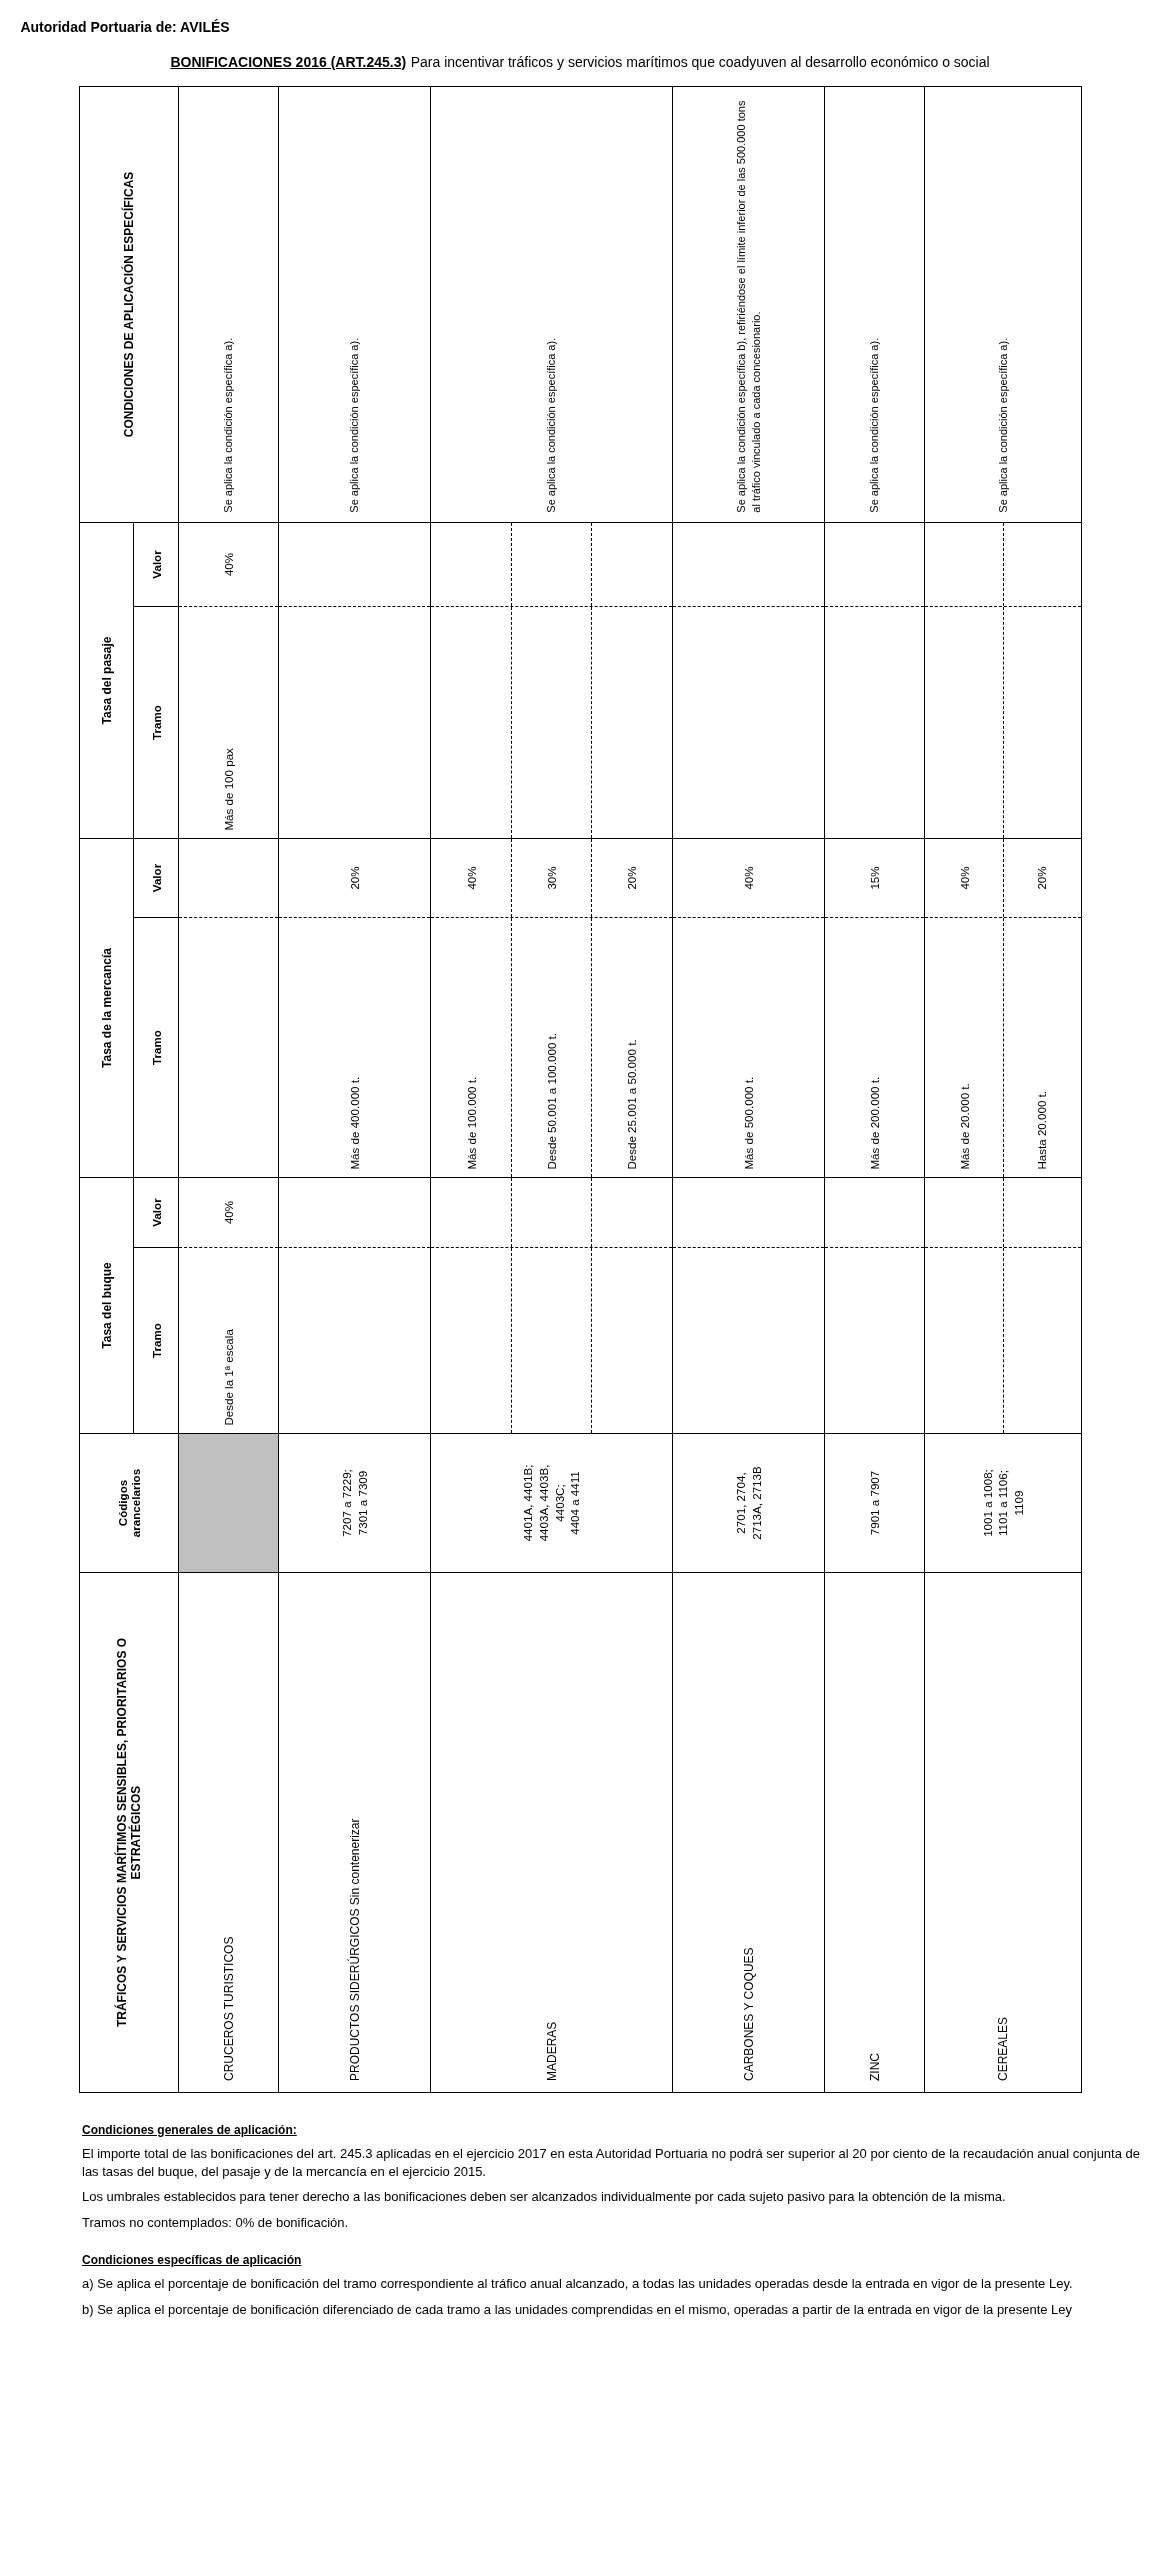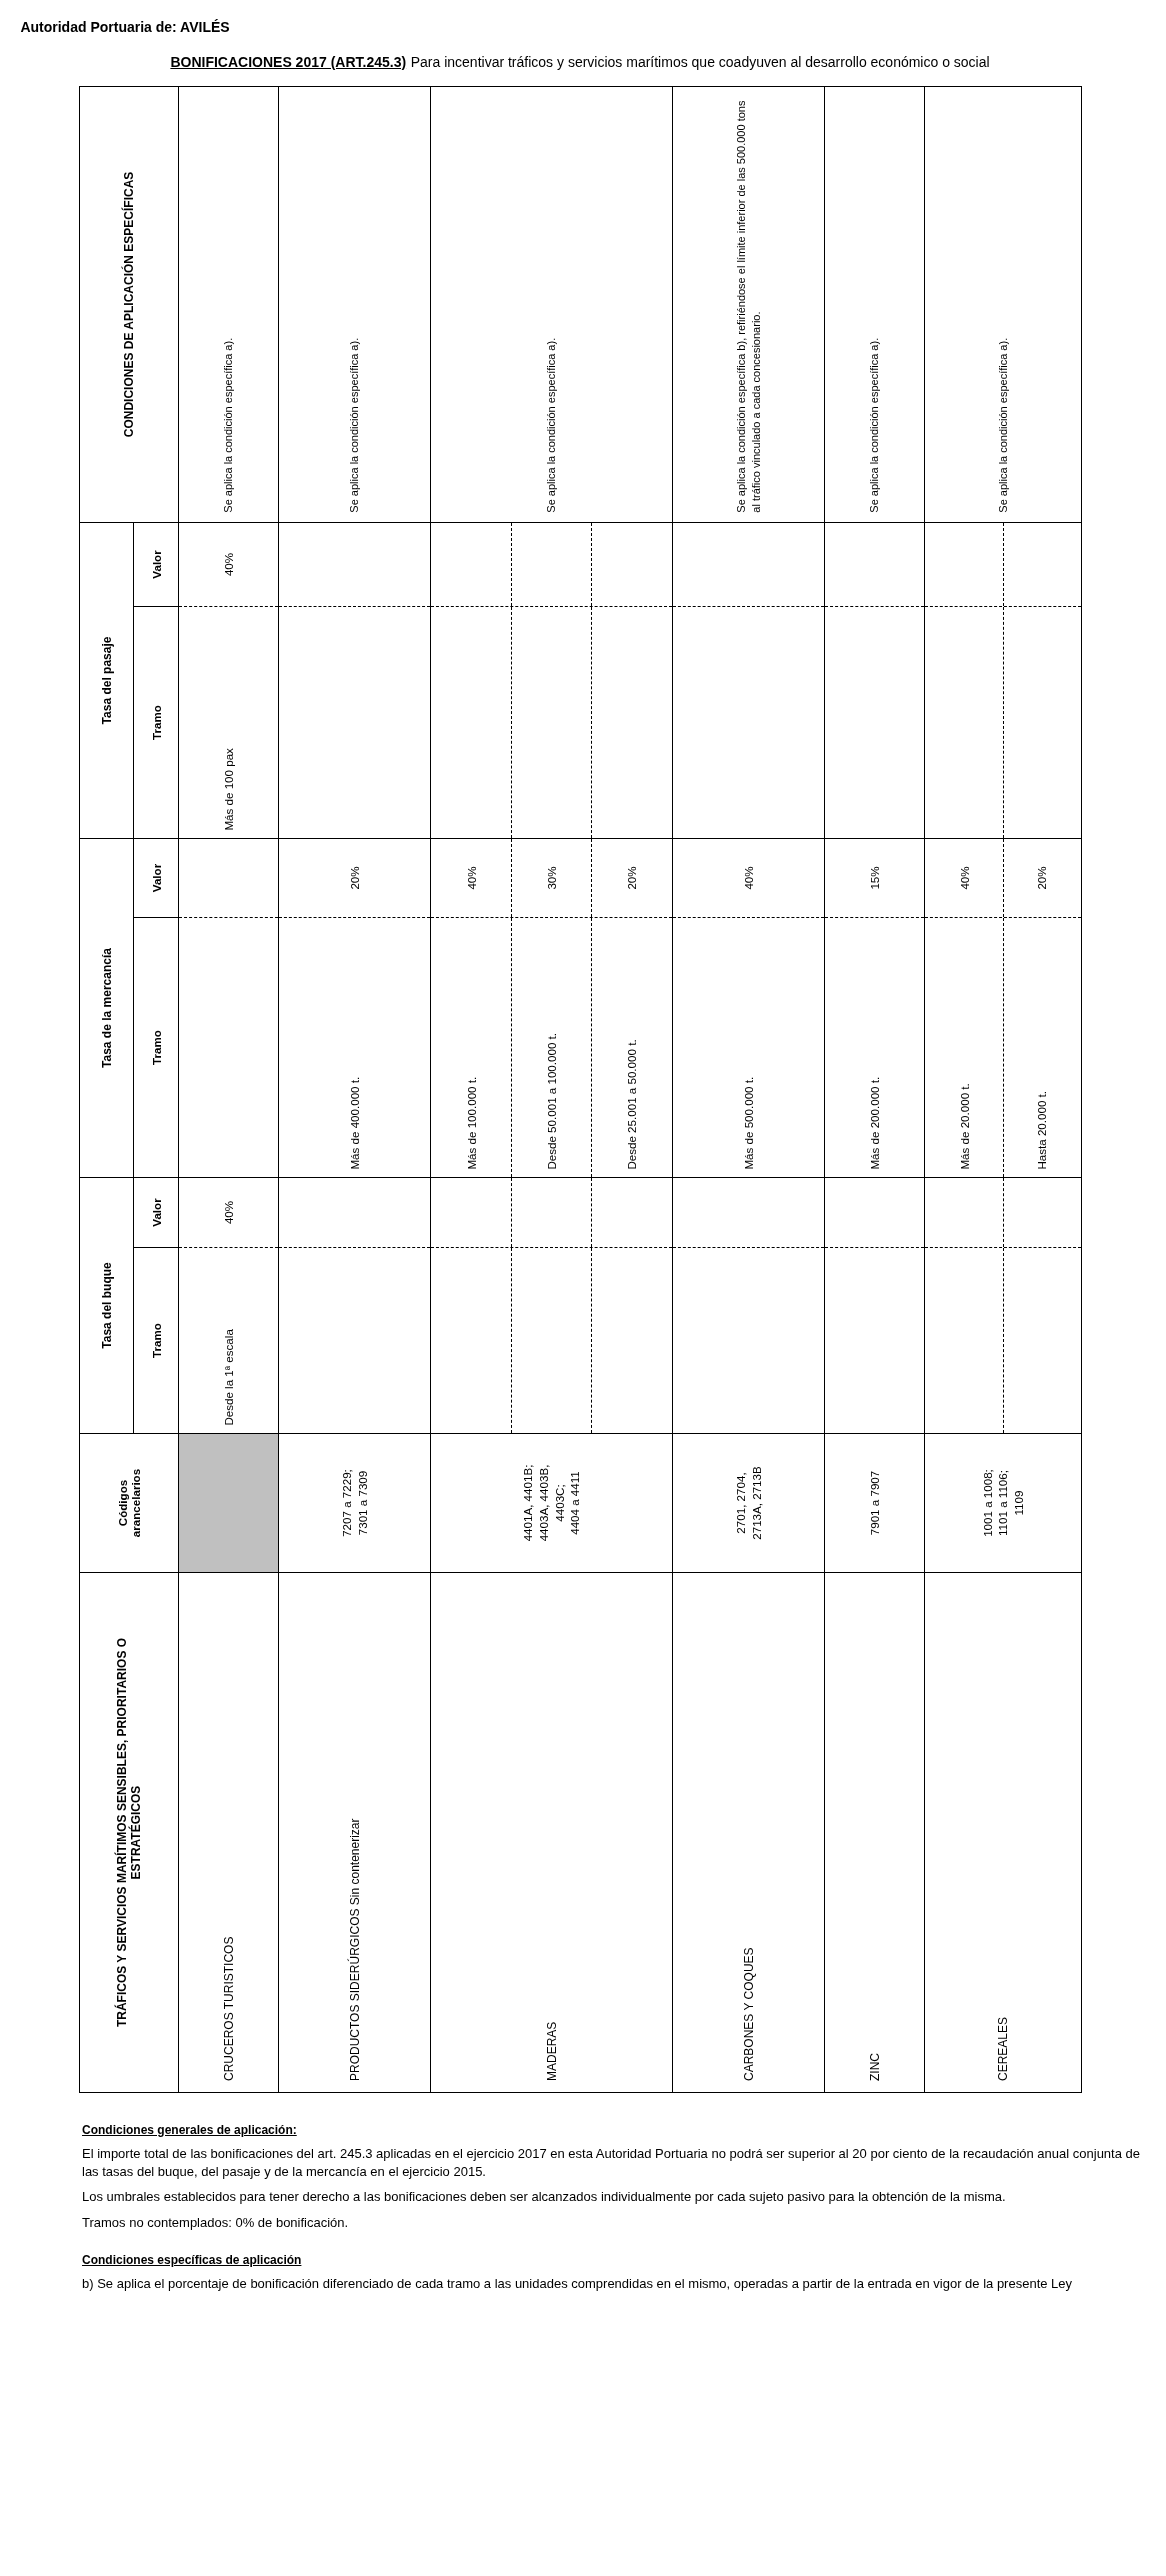--- a/index.html
+++ b/index.html
@@ -50,21 +50,21 @@
   .footer-line { margin: 0 0 8.4px 0; line-height: 1.32; }
 </style>
 </head>
 <body>
 
 <div class="page">
 
   <div class="authority">Autoridad Portuaria de: AVILÉS</div>
 
   <div class="title">
-    <span class="tb">BONIFICACIONES 2017 (ART.245.3)</span><span class="tr2">Para incentivar tráficos y servicios marítimos que coadyuven al desarrollo económico o social</span>
+    <span class="tb">BONIFICACIONES 2016 (ART.245.3)</span><span class="tr2">Para incentivar tráficos y servicios marítimos que coadyuven al desarrollo económico o social</span>
   </div>
 
   <div class="table-area">
     <div class="rot">
       <table class="bonif">
         <colgroup>
           <col style="width:520px">
             <col style="width:139px">
           <col style="width:186px">
             <col style="width:70px">
@@ -345,18 +345,19 @@
 
   <div class="footer">
     <p class="footer-title">Condiciones generales de aplicación:</p>
     <div id="footer-general">
         <p class="footer-line">El importe total de las bonificaciones del art. 245.3 aplicadas en el ejercicio 2017 en esta  Autoridad Portuaria no podrá ser superior al 20 por ciento de la recaudación anual conjunta de las tasas del buque, del pasaje y de la mercancía en el ejercicio 2015.</p>
         <p class="footer-line">Los umbrales establecidos para tener derecho a las bonificaciones deben ser alcanzados individualmente por cada sujeto pasivo para la obtención de la misma.</p>
         <p class="footer-line">Tramos no contemplados: 0% de bonificación.</p>
       </div>
     <p class="footer-title spec">Condiciones específicas de aplicación</p>
     <div id="footer-specific">
+        <p class="footer-line">a) Se aplica el porcentaje de bonificación del tramo correspondiente al tráfico anual alcanzado, a todas las unidades operadas desde la entrada en vigor de la presente Ley.</p>
         <p class="footer-line">b) Se aplica el porcentaje de bonificación diferenciado de cada tramo a las unidades comprendidas en el mismo, operadas a partir de la entrada en vigor de la presente Ley</p>
       </div>
   </div>
 
 </div>
 
 
 </body></html>

